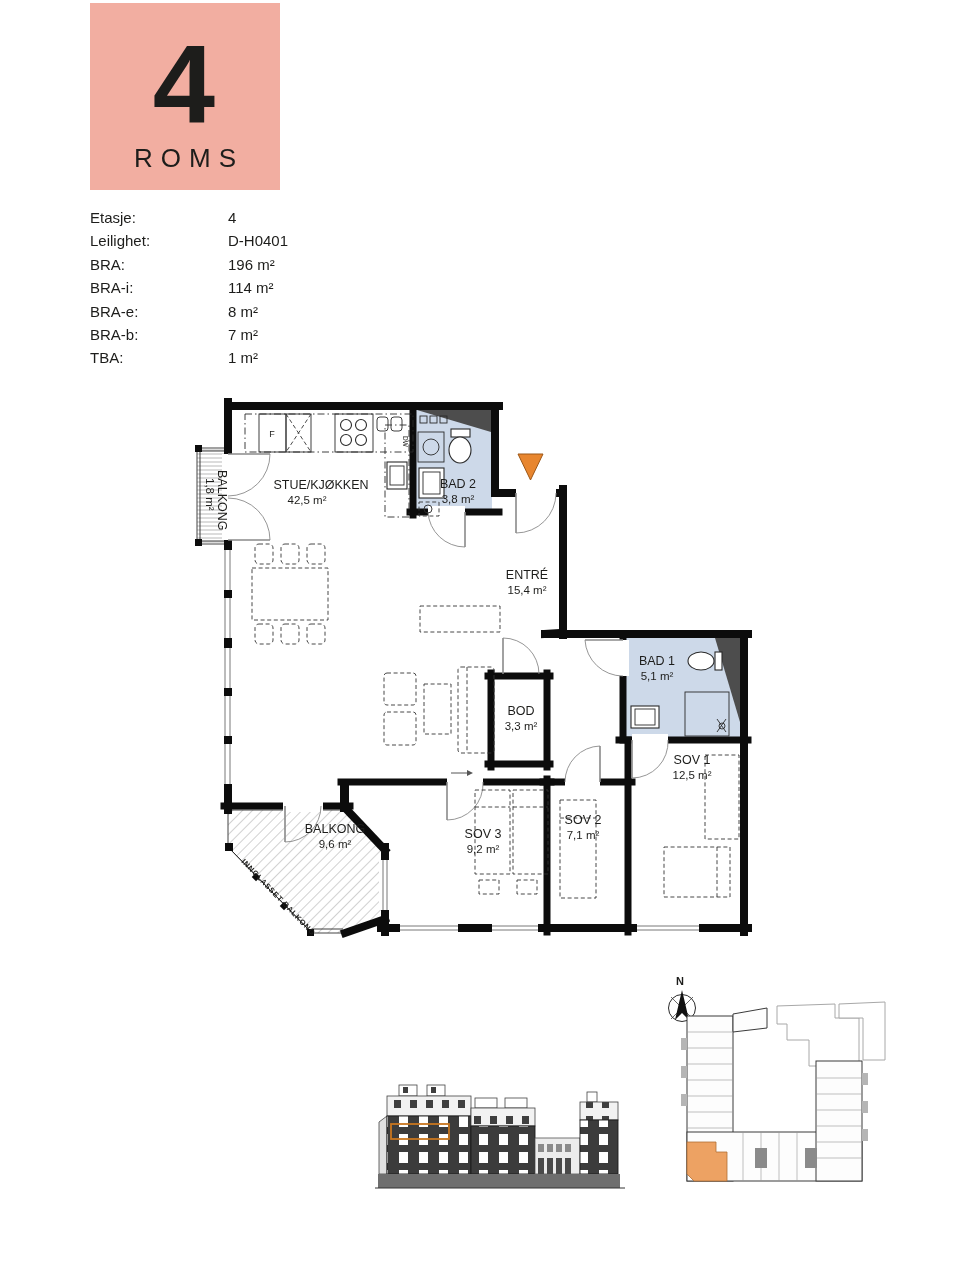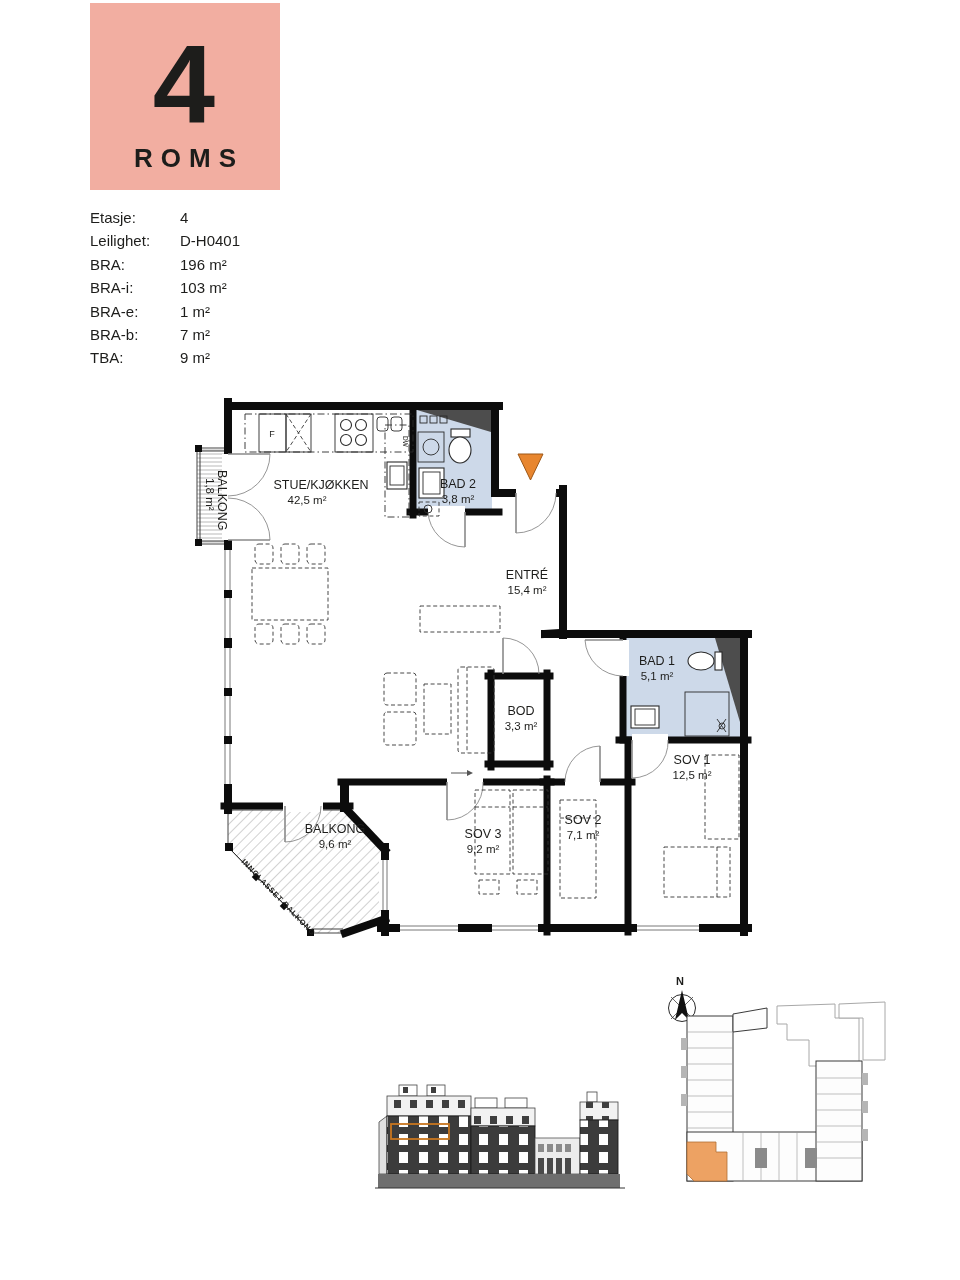--- a/index.html
+++ b/index.html
@@ -1,23 +1,23 @@
 <!DOCTYPE html>
 <html><head>
 <meta charset="utf-8">
 <style>
   html,body{margin:0;padding:0;background:#ffffff;}
   .page{position:relative;width:960px;height:1280px;background:#fff;overflow:hidden;
         font-family:"Liberation Sans", sans-serif;color:#1d1d1b;}
   .badge{position:absolute;left:90px;top:3px;width:190px;height:187px;background:#F2AEA1;
          display:flex;flex-direction:column;align-items:center;justify-content:flex-start;}
   .badge .num{font-size:112px;font-weight:700;line-height:1;margin-top:26px;letter-spacing:2px;}
-  .badge .roms{font-size:26px;font-weight:700;letter-spacing:8px;margin-top:2px;text-indent:8px;}
+  .badge .roms{font-size:26px;font-weight:400;letter-spacing:8px;margin-top:2px;text-indent:8px;}
   .specs{position:absolute;left:90px;top:206px;font-size:15px;line-height:23.4px;}
-  .specs .row{display:grid;grid-template-columns:90px auto;}
+  .specs .row{display:grid;grid-template-columns:90px auto;gap:48px;}
   svg text{font-family:"Liberation Sans", sans-serif;}
   .roomname{font-size:12.5px;fill:#1d1d1b;}
   .roomarea{font-size:11.5px;fill:#1d1d1b;}
   .tinylabel{font-size:7.5px;font-weight:bold;fill:#1d1d1b;letter-spacing:0.8px;}
   .fix{fill:#ffffff;stroke:#2a2a2a;stroke-width:1.1;}
   .thin{fill:none;stroke:#2a2a2a;stroke-width:0.9;}
   .dash{fill:none;stroke:#333;stroke-width:0.9;stroke-dasharray:4 2.6;}
   .arc{fill:none;stroke:#8a8a8a;stroke-width:0.9;}
   .leaf{fill:none;stroke:#8a8a8a;stroke-width:1.6;}
   .wall{stroke:#0c0c0c;stroke-width:8;stroke-linecap:square;fill:none;}
@@ -43,33 +43,33 @@
     <div class="row">
       <span>Leilighet:</span>
       <span class="val">D-H0401</span>
     </div>
     <div class="row">
       <span>BRA:</span>
       <span class="val">196 m²</span>
     </div>
     <div class="row">
       <span>BRA-i:</span>
-      <span class="val">103 m²</span>
+      <span class="val">114 m²</span>
     </div>
     <div class="row">
       <span>BRA-e:</span>
-      <span class="val">1 m²</span>
+      <span class="val">8 m²</span>
     </div>
     <div class="row">
       <span>BRA-b:</span>
       <span class="val">7 m²</span>
     </div>
     <div class="row">
       <span>TBA:</span>
-      <span class="val">9 m²</span>
+      <span class="val">1 m²</span>
     </div>
   </div>
 
   <svg style="position:absolute;left:195px;top:392px;" width="575" height="560" viewBox="0 0 575 560">
     <defs>
       <pattern id="hatch45" width="7" height="7" patternUnits="userSpaceOnUse" patternTransform="rotate(45)">
         <line x1="0" y1="0" x2="0" y2="7" stroke="#9a9a9a" stroke-width="0.9"></line>
       </pattern>
       <pattern id="hatchH" width="6" height="4" patternUnits="userSpaceOnUse">
         <line x1="0" y1="2" x2="6" y2="2" stroke="#999" stroke-width="0.7"></line>

